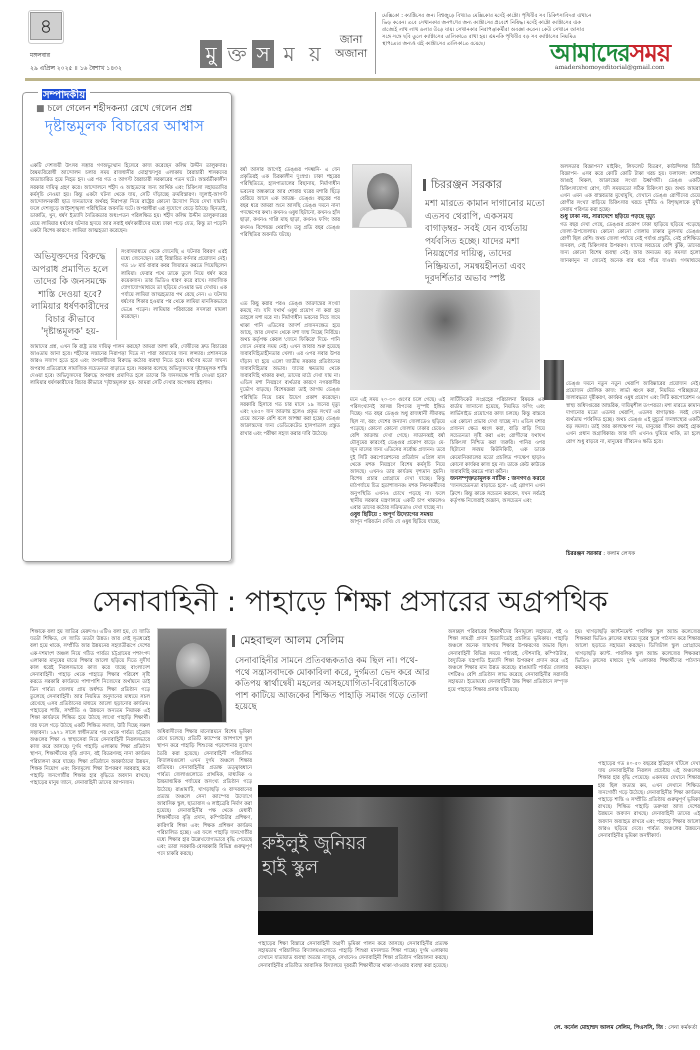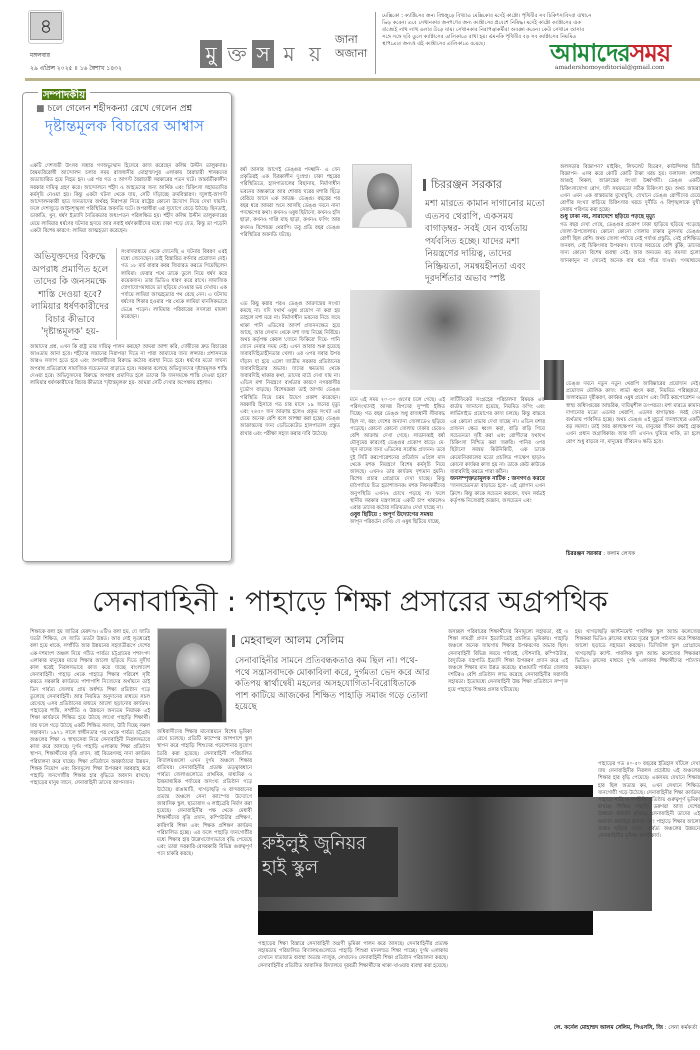--- a/index.html
+++ b/index.html
@@ -5,30 +5,30 @@
 *{box-sizing:border-box;margin:0;padding:0}
 body{width:700px;height:1050px;background:#fff;font-family:"DejaVu Sans",sans-serif;color:#222;overflow:hidden;position:relative}
 .abs{position:absolute}
 .pagebox{left:30px;top:12px;width:32px;height:28px;background:#cfcfcf;border:1px solid #999;font:20px "DejaVu Serif",serif;text-align:center;line-height:26px;color:#333}
 .pagebox-frame{left:28px;top:10px;width:36px;height:34px;border:1px solid #ccc;border-radius:3px}
 .day{left:30px;top:50px;font-size:6px;color:#444}
 .date{left:30px;top:63px;font-size:6px;color:#333}
 .masthead{left:200px;top:40px;display:flex;gap:4px;align-items:flex-end}
 .mh-letter{font:20px "DejaVu Serif",serif;color:#737373;width:22px;height:28px;text-align:center;line-height:28px}
 .mh-letter.hl{background:#777;color:#fff}
-.jana{left:335px;top:33px;font-size:11px;color:#444;text-align:left;line-height:14px}
+.jana{left:335px;top:33px;font-size:11px;color:#444;text-align:center;line-height:14px}
 .vline{left:375px;top:12px;width:1px;height:62px;background:#999}
 .notice{left:382px;top:12px;width:210px;font-size:5.2px;line-height:7px;color:#333}
 .brand{left:550px;top:34px;font:bold 24px "DejaVu Serif",serif;letter-spacing:-1px}
 .brand .g{color:#1d8a3a}.brand .r{color:#c9252c}
 .brandmail{left:555px;top:63px;font-size:6px;color:#444;font-family:"DejaVu Serif",serif}
 .topline{left:25px;top:78px;width:675px;height:3px;background:#bcb48a}
 .edbox{left:22px;top:92px;width:210px;height:470px;border:1px solid #999;border-radius:4px;box-shadow:2px 2px 3px #bbb}
 .edtag{left:38px;top:87px;background:#fff;padding:0 4px;font-size:10px;font-weight:bold;color:#333}
-.edtag span{background:#4d7c0f;color:#fff;padding:0 1px}
+.edtag span{background:#1d4ed8;color:#fff;padding:0 1px}
 .edkicker{left:36px;top:101px;font-size:9px;color:#333}
 .edkicker:before{content:"■ ";color:#777}
 .edtitle{left:45px;top:116px;font-size:15px;line-height:20px;color:#3b82f6}
 .body{font-size:5px;line-height:7.2px;color:#444;text-align:justify;overflow:hidden}
 .body.pull{font-size:9px;line-height:12.5px;color:#555;text-align:center}
 .lede{font-size:9px;line-height:12.5px;color:#555}
 .bighead{font-size:25px;color:#222;text-align:center;line-height:32px}
 .author{font-size:11px;color:#444}
 .author:before{content:"";display:inline-block;width:3px;height:12px;background:#555;margin-right:5px;vertical-align:middle}
 .photo{background:linear-gradient(#e8e8e8,#bdbdbd);border:1px solid #ccc}
@@ -118,21 +118,21 @@
 <div class="abs photo" style="left:157px;top:628px;width:70px;height:95px;background:linear-gradient(#888,#444);overflow:hidden">
   <div class="abs face" style="left:18px;top:14px;width:34px;height:44px;background:radial-gradient(circle at 50% 40%,#cfcfcf,#777)"></div>
   <div class="abs" style="left:6px;top:60px;width:58px;height:40px;background:#333;border-radius:20px 20px 0 0"></div>
 </div>
 <div class="abs author" style="left:232px;top:632px">মেহবাহুল আলম সেলিম</div>
 <div class="abs lede" style="left:235px;top:655px;width:195px;height:55px;font-size:8.6px;line-height:11.5px">সেনাবাহিনীর সামনে প্রতিবন্ধকতাও কম ছিল না। পথে-পথে সন্ত্রাসবাদকে মোকাবিলা করে, দুর্গমতা ভেদ করে আর কতিপয় স্বার্থান্বেষী মহলের অসহযোগিতা-বিরোধিতাকে পাশ কাটিয়ে আজকের শিক্ষিত পাহাড়ি সমাজ গড়ে তোলা হয়েছে</div>
 <div class="abs body" style="left:157px;top:728px;width:95px;height:315px">অধিবাসীদের শিক্ষার মানোন্নয়নে বিশেষ ভূমিকা রেখে চলেছে। প্রতিটি ক্যাম্পের আশপাশে স্কুল স্থাপন করে পাহাড়ি শিশুদের পড়াশোনার সুযোগ তৈরি করা হয়েছে। সেনাবাহিনী পরিচালিত বিদ্যালয়গুলো এখন দুর্গম অঞ্চলে শিক্ষার বাতিঘর। সেনাবাহিনীর প্রত্যক্ষ তত্ত্বাবধানে পার্বত্য জেলাগুলোতে প্রাথমিক, মাধ্যমিক ও উচ্চমাধ্যমিক পর্যায়ের অসংখ্য প্রতিষ্ঠান গড়ে উঠেছে। রাঙামাটি, খাগড়াছড়ি ও বান্দরবানের প্রত্যন্ত অঞ্চলে সেনা ক্যাম্পের উদ্যোগে আবাসিক স্কুল, ছাত্রাবাস ও লাইব্রেরি নির্মাণ করা হয়েছে। সেনাবাহিনীর পক্ষ থেকে মেধাবী শিক্ষার্থীদের বৃত্তি প্রদান, কম্পিউটার প্রশিক্ষণ, কারিগরি শিক্ষা এবং শিক্ষক প্রশিক্ষণ কার্যক্রম পরিচালিত হচ্ছে। এর ফলে পাহাড়ি জনগোষ্ঠীর মধ্যে শিক্ষার হার উল্লেখযোগ্যভাবে বৃদ্ধি পেয়েছে এবং তারা সরকারি-বেসরকারি বিভিন্ন গুরুত্বপূর্ণ পদে চাকরি করছে।</div>
 <div class="abs body" style="left:448px;top:628px;width:120px;height:130px">অসচ্ছল পরিবারের শিক্ষার্থীদের বিনামূল্যে সহায়তা, বই ও শিক্ষা সামগ্রী প্রদান ইত্যাদিতেই প্রচলিত ভূমিকায়। পাহাড়ি অঞ্চলে অনেক জায়গায় শিক্ষার উপকরণের অভাব ছিল। সেনাবাহিনী বিভিন্ন সময়ে পাঠ্যবই, স্টেশনারি, কম্পিউটার, বৈদ্যুতিক যন্ত্রপাতি ইত্যাদি শিক্ষা উপকরণ প্রদান করে এই অঞ্চলে শিক্ষার মান উন্নত করেছে। রাঙামাটি পার্বত্য জেলার দশটিরও বেশি প্রতিষ্ঠান লাভ করেছে সেনাবাহিনীর সরাসরি সহায়তা। ইতোমধ্যে সেনাবাহিনী উচ্চ শিক্ষা প্রতিষ্ঠানে সম্পৃক্ত হয়ে পাহাড়ে শিক্ষার প্রসার ঘটিয়েছে।</div>
 <div class="abs body" style="left:575px;top:628px;width:125px;height:130px">হয়। খাগড়াছড়ি ক্যান্টনমেন্ট পাবলিক স্কুল অ্যান্ড কলেজের শিক্ষকরা ভিডিও ক্লাসের মাধ্যমে দূরের স্কুলে পাঠদান করে শিক্ষার আলো ছড়াতে সহায়তা করছেন। ডিজিটাল স্কুল প্রোগ্রামে খাগড়াছড়ি ক্যান্ট. পাবলিক স্কুল অ্যান্ড কলেজের শিক্ষকরা ভিডিও ক্লাসের মাধ্যমে দুর্গম এলাকার শিক্ষার্থীদের পাঠদান করছেন।</div>
 <div class="abs banner" style="left:258px;top:785px;width:335px;height:12px"></div>
-<div class="abs scene" style="left:258px;top:797px;width:394px;height:114px">
+<div class="abs scene" style="left:258px;top:797px;width:335px;height:114px">
   <div class="abs sign" style="left:0;top:30px;width:140px;height:70px">
     <div>রুইলুই জুনিয়র হাই স্কুল</div>
   </div>
 </div>
 <div class="abs banner" style="left:258px;top:911px;width:335px;height:24px"></div>
 <div class="abs body" style="left:258px;top:940px;width:190px;height:103px">পাহাড়ের শিক্ষা বিস্তারে সেনাবাহিনী অগ্রণী ভূমিকা পালন করে আসছে। সেনাবাহিনীর প্রত্যক্ষ সহায়তায় পরিচালিত বিদ্যালয়গুলোতে পাহাড়ি শিশুরা মানসম্মত শিক্ষা পাচ্ছে। দুর্গম এলাকায় যেখানে যাতায়াত ব্যবস্থা অত্যন্ত নাজুক, সেখানেও সেনাবাহিনী শিক্ষা প্রতিষ্ঠান পরিচালনা করছে। সেনাবাহিনীর প্রতিষ্ঠিত আবাসিক বিদ্যালয়ে দূরবর্তী শিক্ষার্থীদের থাকা-খাওয়ার ব্যবস্থা করা হয়েছে।</div>
 <div class="abs body" style="left:598px;top:760px;width:102px;height:245px">পাহাড়ের গত ৪০-৫০ বছরের ইতিহাস ঘাঁটলে দেখা যায় সেনাবাহিনীর নিরলস প্রচেষ্টায় এই অঞ্চলের শিক্ষার হার বৃদ্ধি পেয়েছে। একসময় যেখানে শিক্ষার হার ছিল অত্যন্ত কম, এখন সেখানে শিক্ষিত জনগোষ্ঠী গড়ে উঠেছে। সেনাবাহিনীর শিক্ষা কার্যক্রম পাহাড়ে শান্তি ও সম্প্রীতি প্রতিষ্ঠায় গুরুত্বপূর্ণ ভূমিকা রাখছে। শিক্ষিত পাহাড়ি তরুণরা আজ দেশের উন্নয়নে অবদান রাখছে। সেনাবাহিনী তাদের এই অবদান অব্যাহত রাখবে এবং পাহাড়ে শিক্ষার আলো আরও ছড়িয়ে দেবে। পার্বত্য অঞ্চলের উন্নয়নে সেনাবাহিনীর ভূমিকা অনস্বীকার্য।</div>
 <div class="abs sig" style="left:554px;top:1024px;width:146px">
   <b>লে. কর্নেল মোহাম্মদ আলম সেলিম, পিএসসি, জি</b> : <span>সেনা কর্মকর্তা</span>
 </div>

